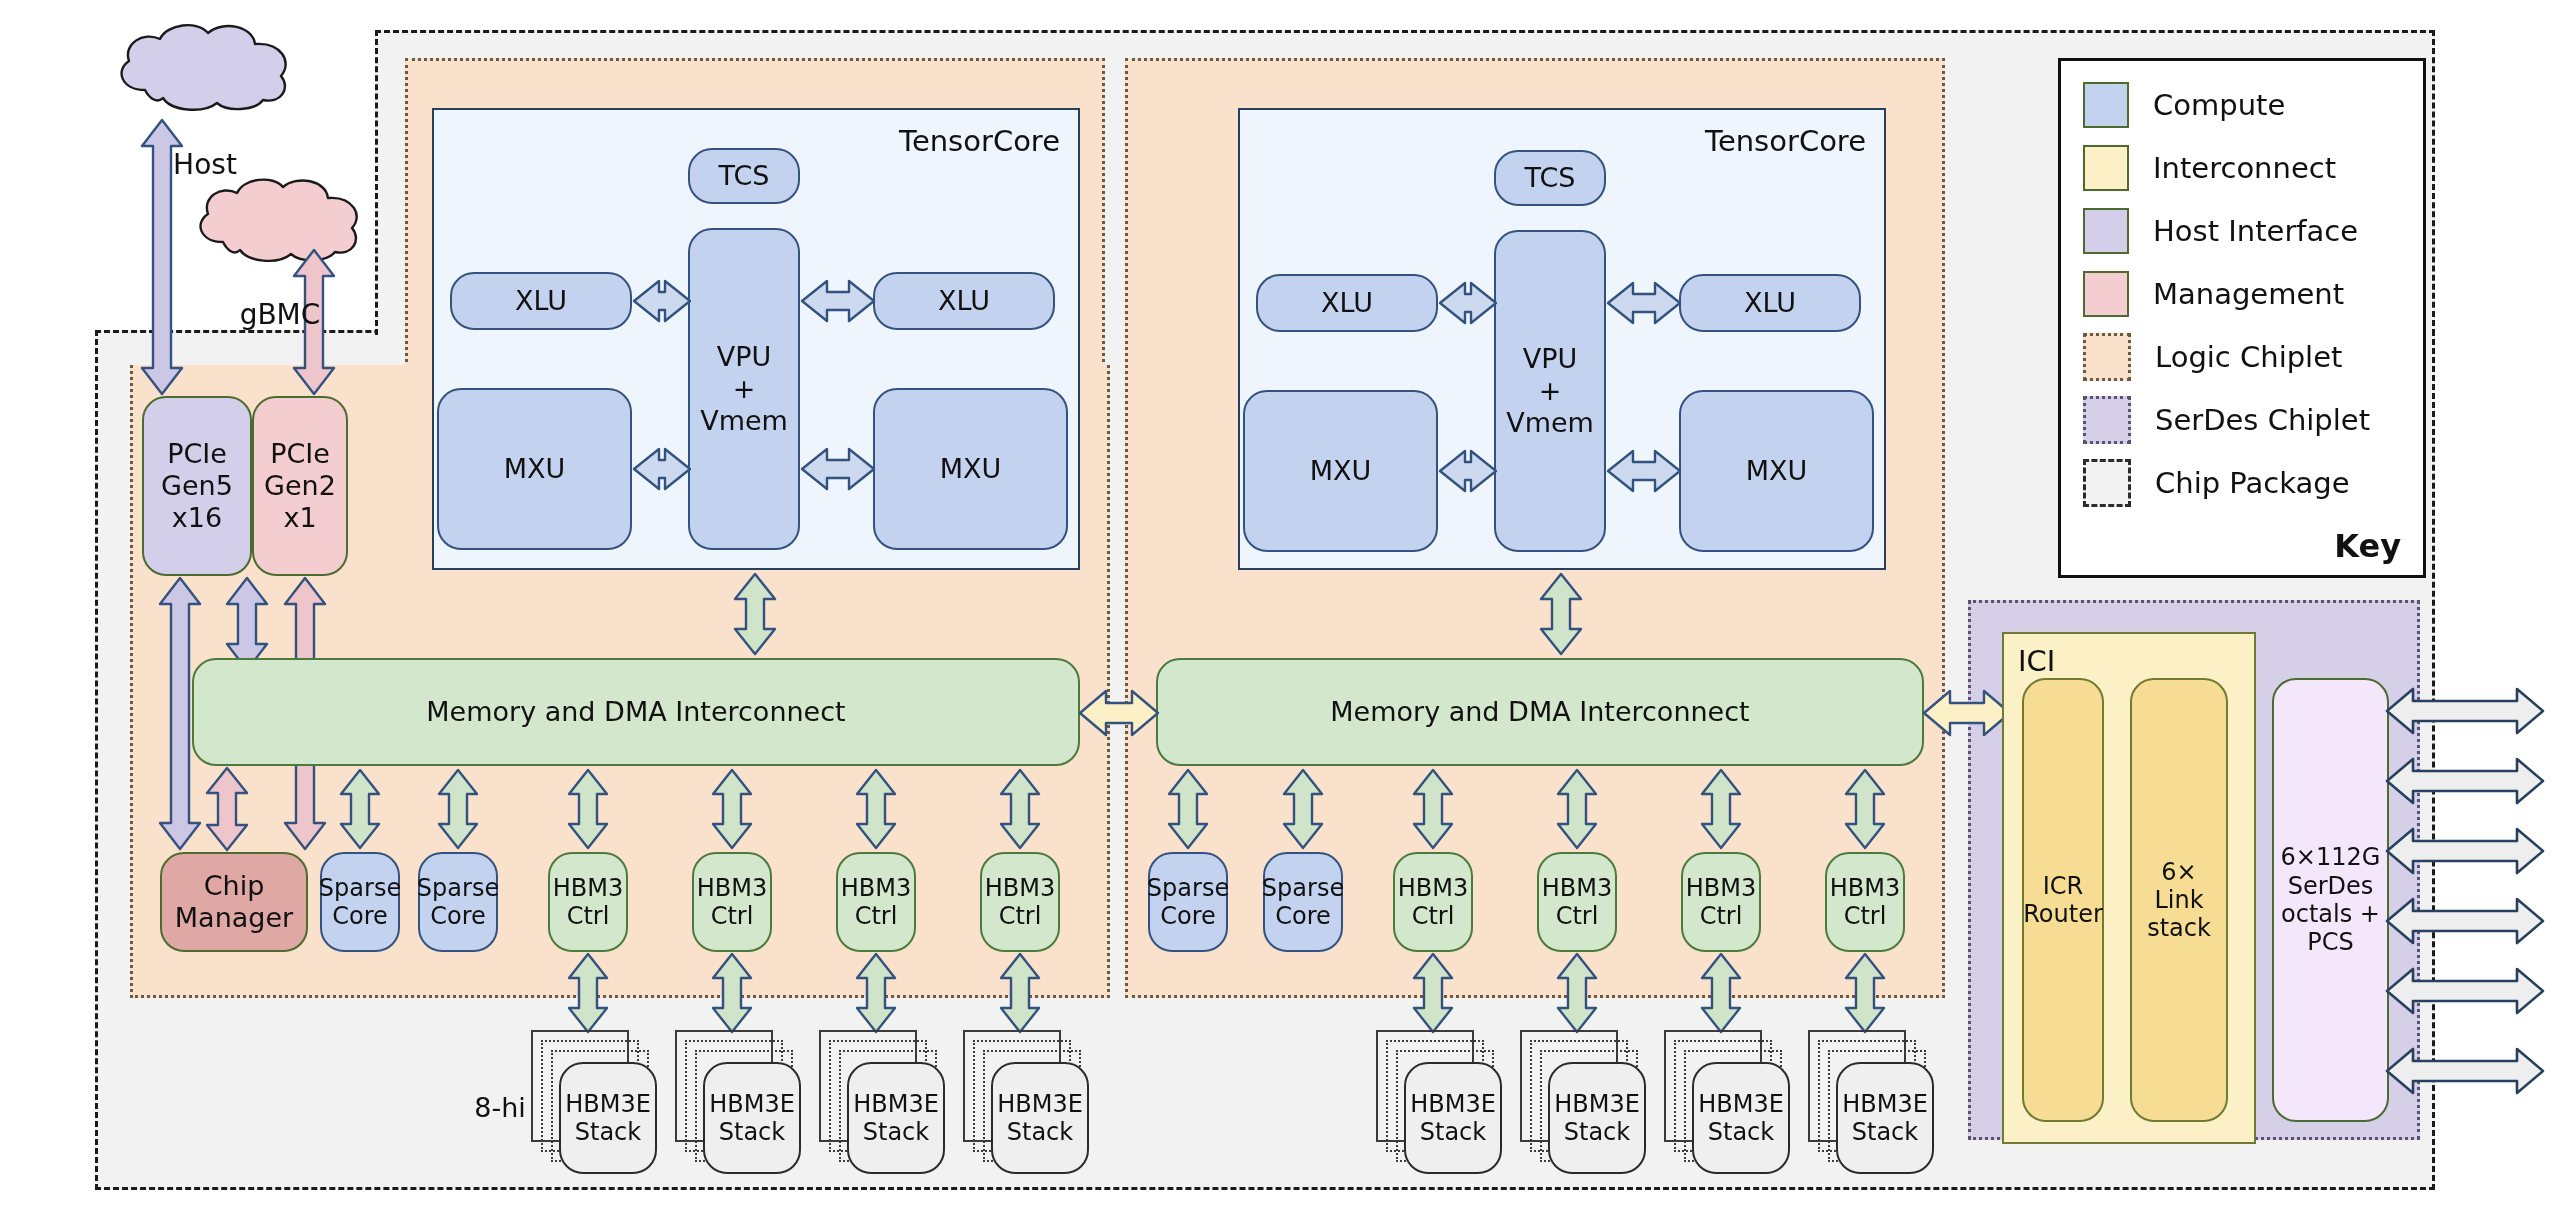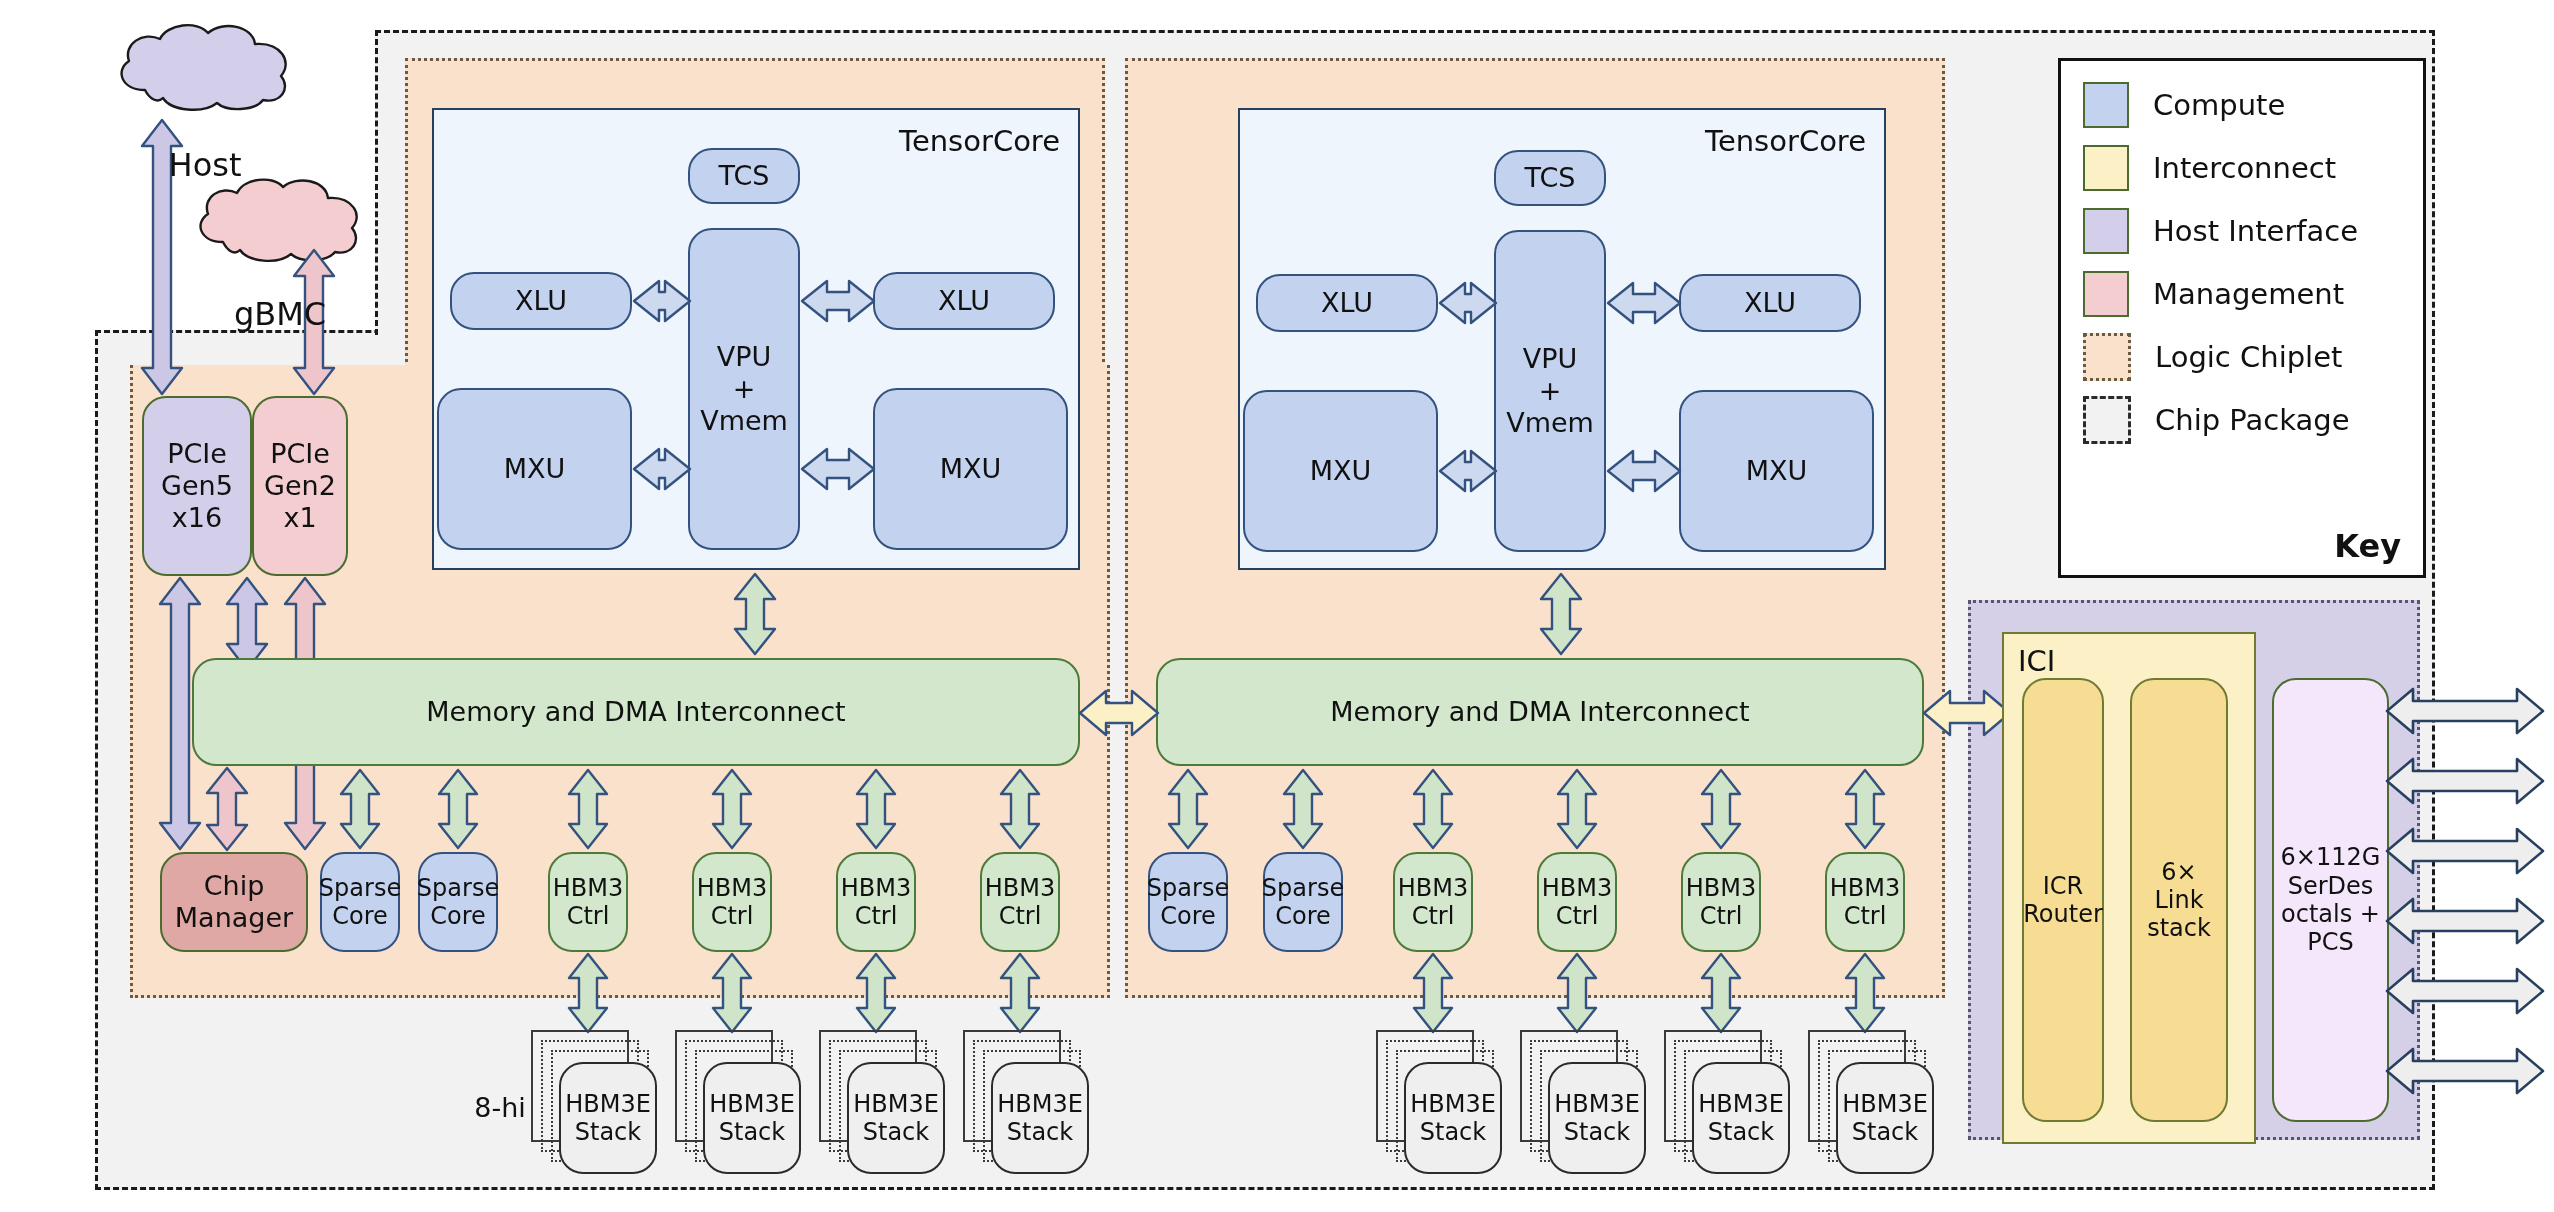--- a/index.html
+++ b/index.html
@@ -27,21 +27,21 @@
   .stack-ghost-solid{border:2px solid #3a3a3a;border-bottom-color:#3a3a3a;background:transparent;}
 
   .lbl{font-size:27px;}
   .lbl-sm{font-size:24px;}
   .lbl-lg{font-size:27px;}
   .corner-lbl{position:absolute;font-size:29px;}
 
   
   .cloud{position:absolute;}
   .cloud .cap{position:absolute;display:flex;align-items:center;justify-content:center;
-              width:100%;height:100%;font-size:32px;z-index:3;}
+              width:100%;height:100%;font-size:28px;z-index:3;}
 
   
   .ar{position:absolute;}
   .ar svg{display:block;overflow:visible;}
 
   
   #legend{background:#ffffff;border:3px solid #111;}
   .lg-row{display:flex;align-items:center;height:63px;}
   .lg-sw{width:42px;height:42px;margin-left:22px;margin-right:24px;flex:0 0 auto;}
   .lg-txt{font-size:29px;}
@@ -582,17 +582,21 @@
   </div>
   <div class="lg-row">
     <div class="lg-sw" style="background:#f4cdd1;border:2px solid #4b6b2f;"></div>
     <div class="lg-txt">Management</div>
   </div>
   <div class="lg-row">
     <div class="lg-sw" style="background:#fae1cb;border:3px dotted #6b5a43;"></div>
     <div class="lg-txt">Logic Chiplet</div>
   </div>
   <div class="lg-row">
+    <div class="lg-sw" style="background:#d5cfe8;border:3px dotted #5b5170;"></div>
+    <div class="lg-txt">SerDes Chiplet</div>
+  </div>
+  <div class="lg-row">
     <div class="lg-sw" style="background:#f2f2f2;border:3px dashed #2b2b2b;"></div>
     <div class="lg-txt">Chip Package</div>
   </div>
   <div id="legend-key">Key</div>
 </div>
 
 </body></html>

